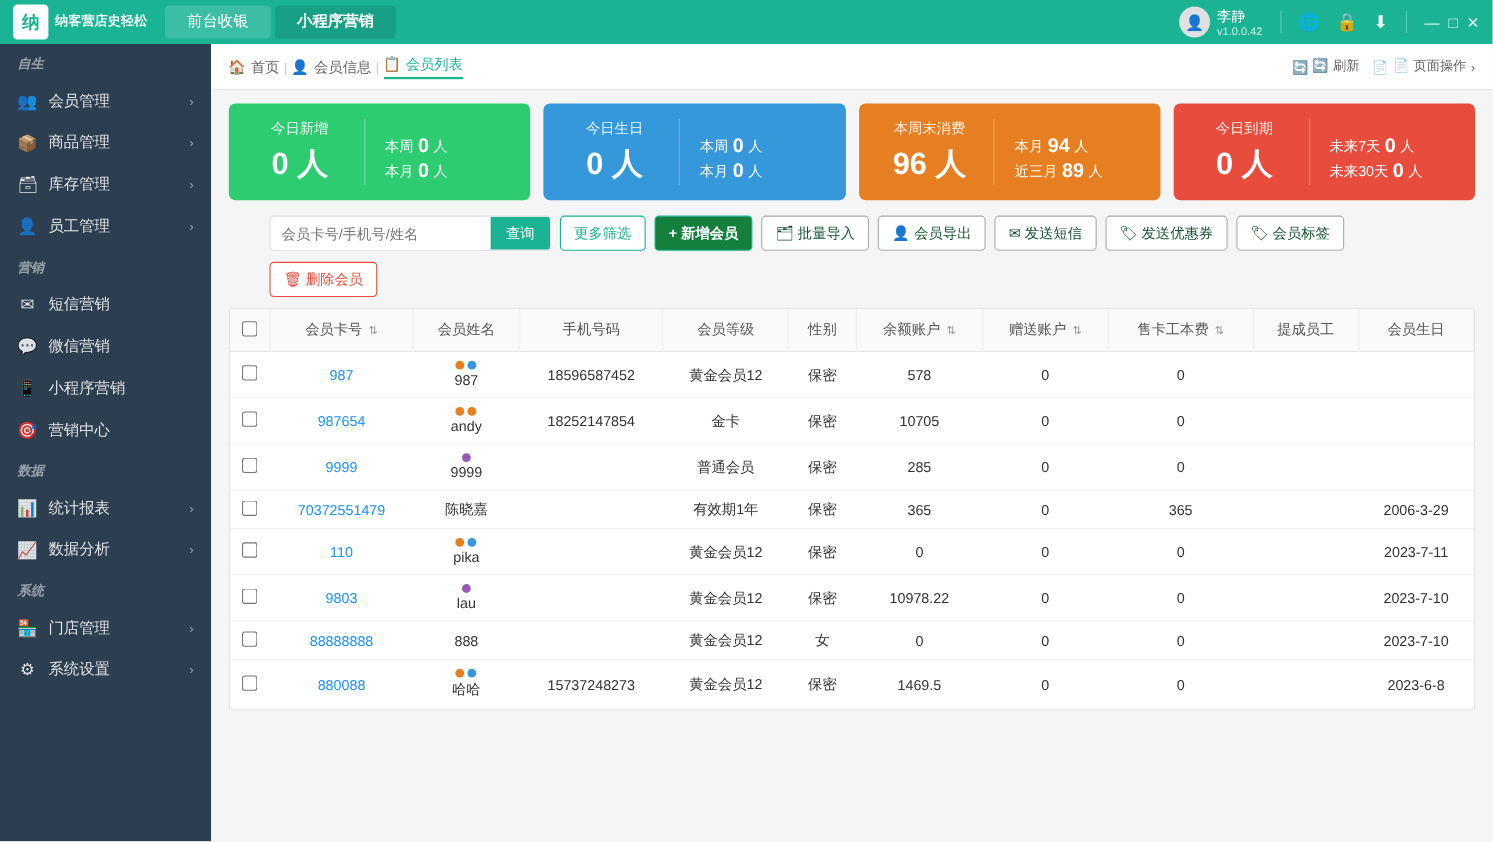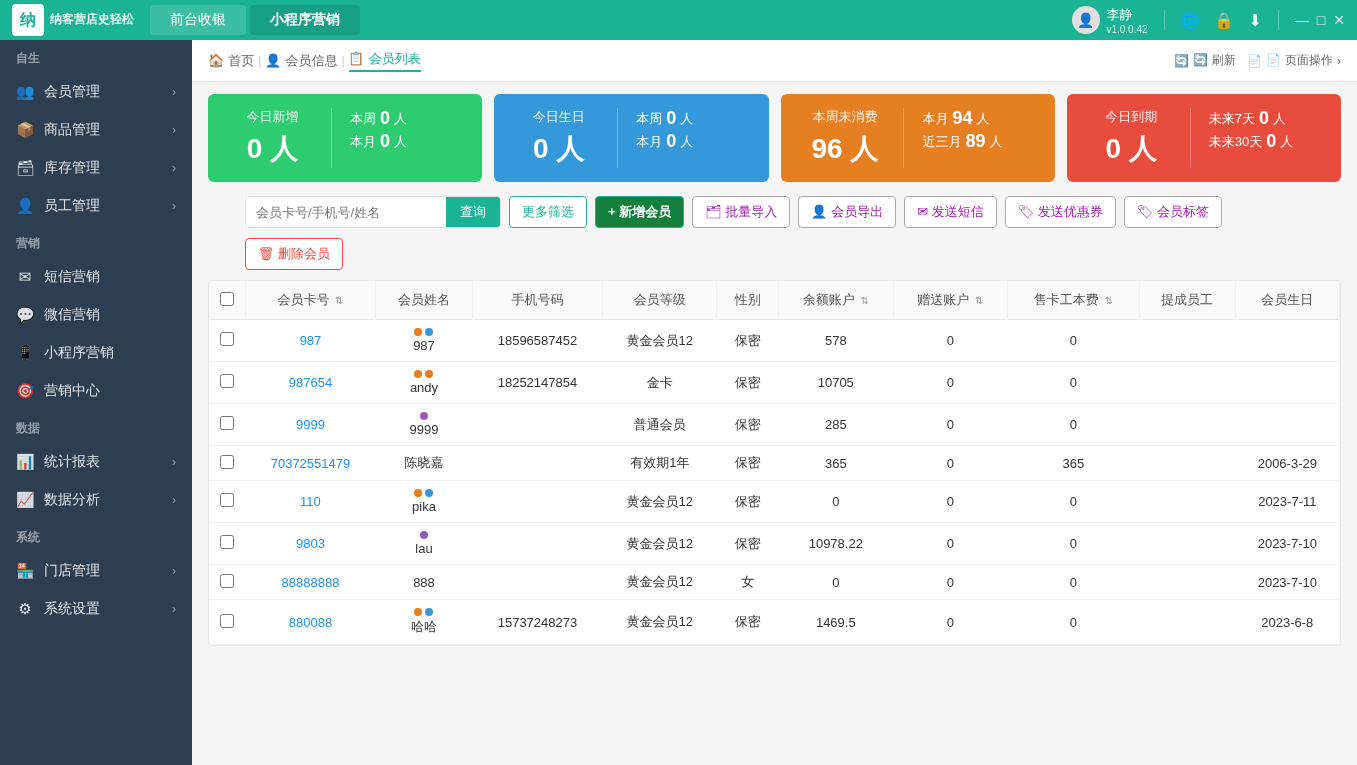--- a/index.html
+++ b/index.html
@@ -82,20 +82,21 @@
       background: #2c3e50;
       flex-shrink: 0;
       overflow-y: auto;
       color: white;
     }
     .sidebar-section-title {
       padding: 10px 16px 6px;
       font-size: 12px;
       color: rgba(255,255,255,0.5);
       font-weight: bold;
+      font-style: italic;
     }
     .sidebar-item {
       display: flex;
       align-items: center;
       padding: 10px 16px;
       cursor: pointer;
       font-size: 14px;
       color: rgba(255,255,255,0.85);
       justify-content: space-between;
     }
@@ -141,21 +142,21 @@
     .stats-row {
       display: flex;
       gap: 12px;
       margin-bottom: 14px;
     }
     .stat-card {
       flex: 1;
       border-radius: 6px;
       padding: 14px 16px;
       display: flex;
-      align-items: flex-start;
+      align-items: flex-end;
       gap: 0;
       min-height: 80px;
     }
     .stat-card.green { background: #2ecc71; }
     .stat-card.blue { background: #3498db; }
     .stat-card.orange { background: #e67e22; }
     .stat-card.red { background: #e74c3c; }
     .stat-left {
       flex: 1;
       text-align: center;
@@ -212,21 +213,21 @@
       background: white;
       color: #1ab394;
       cursor: pointer;
       font-size: 13px;
       display: flex;
       align-items: center;
       gap: 4px;
     }
     .toolbar-btn.primary { background: #15803d; color: white; font-weight: bold; }
     .toolbar-btn.danger { border-color: #e74c3c; color: #e74c3c; }
-    .toolbar-btn.gray { border-color: #aaa; color: #a21caf; }
+    .toolbar-btn.gray { border-color: #aaa; color: #14532d; }
 
     
     .table-container {
       background: white;
       border: 1px solid #e5e5e5;
       border-radius: 4px;
       overflow: auto;
     }
     table {
       width: 100%;

